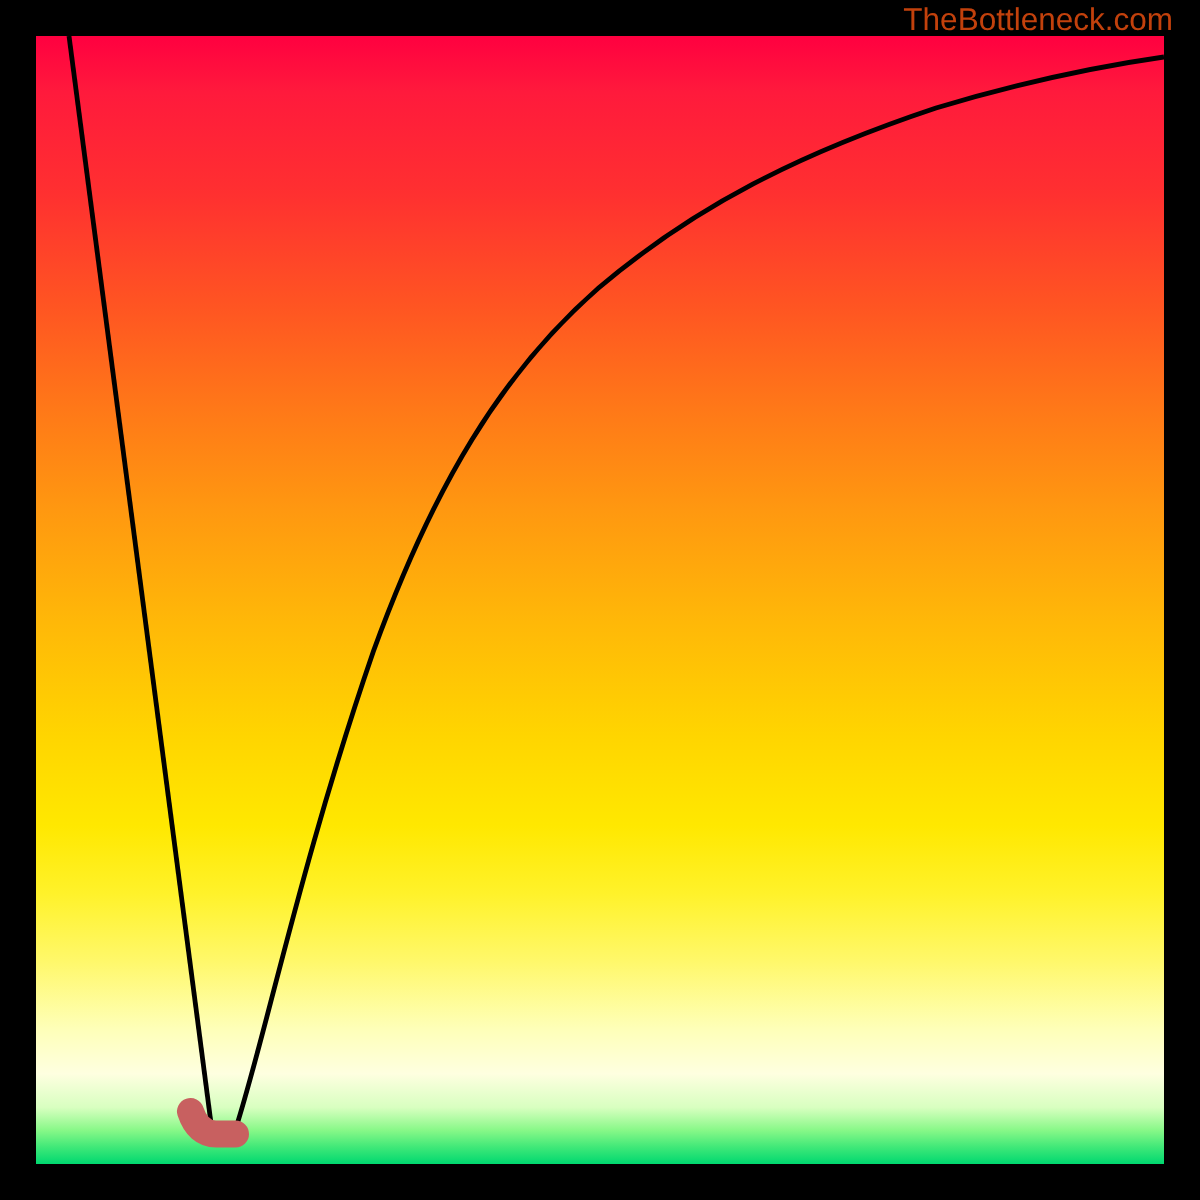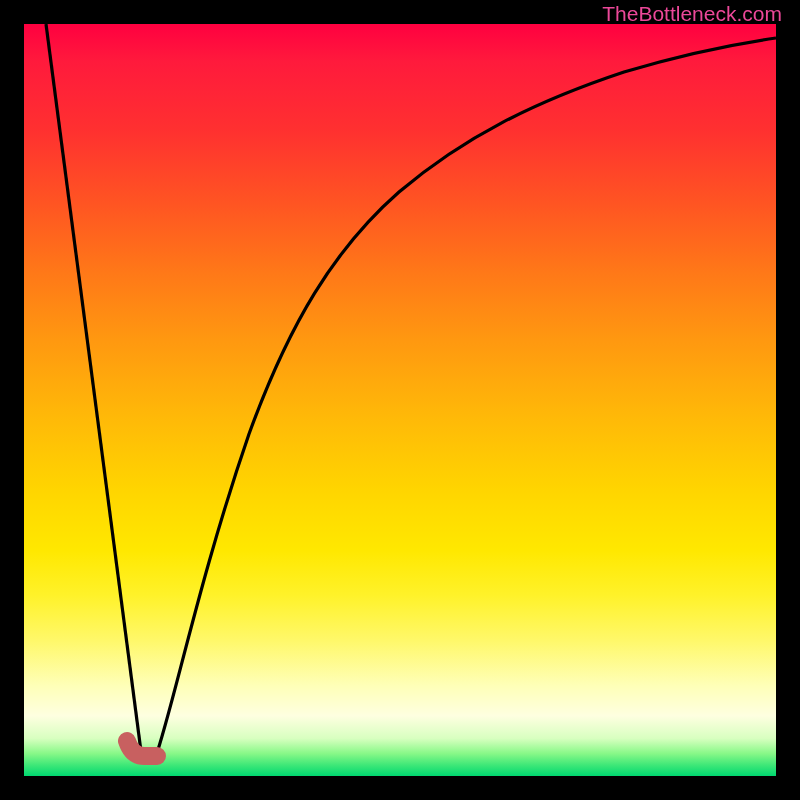--- a/index.html
+++ b/index.html
@@ -8,21 +8,21 @@
     height: 800px;
     background: #000;
     position: relative;
     overflow: hidden;
     font-family: Arial, sans-serif;
   }
   .watermark {
     position: absolute;
     top: 2px;
     right: 18px;
-    color: #ec4899;
+    color: #c2410c;
     font-size: 21px;
     font-weight: 500;
     z-index: 10;
   }
   .plot-area {
     position: absolute;
     left: 24px;
     top: 24px;
     width: 752px;
     height: 752px;

